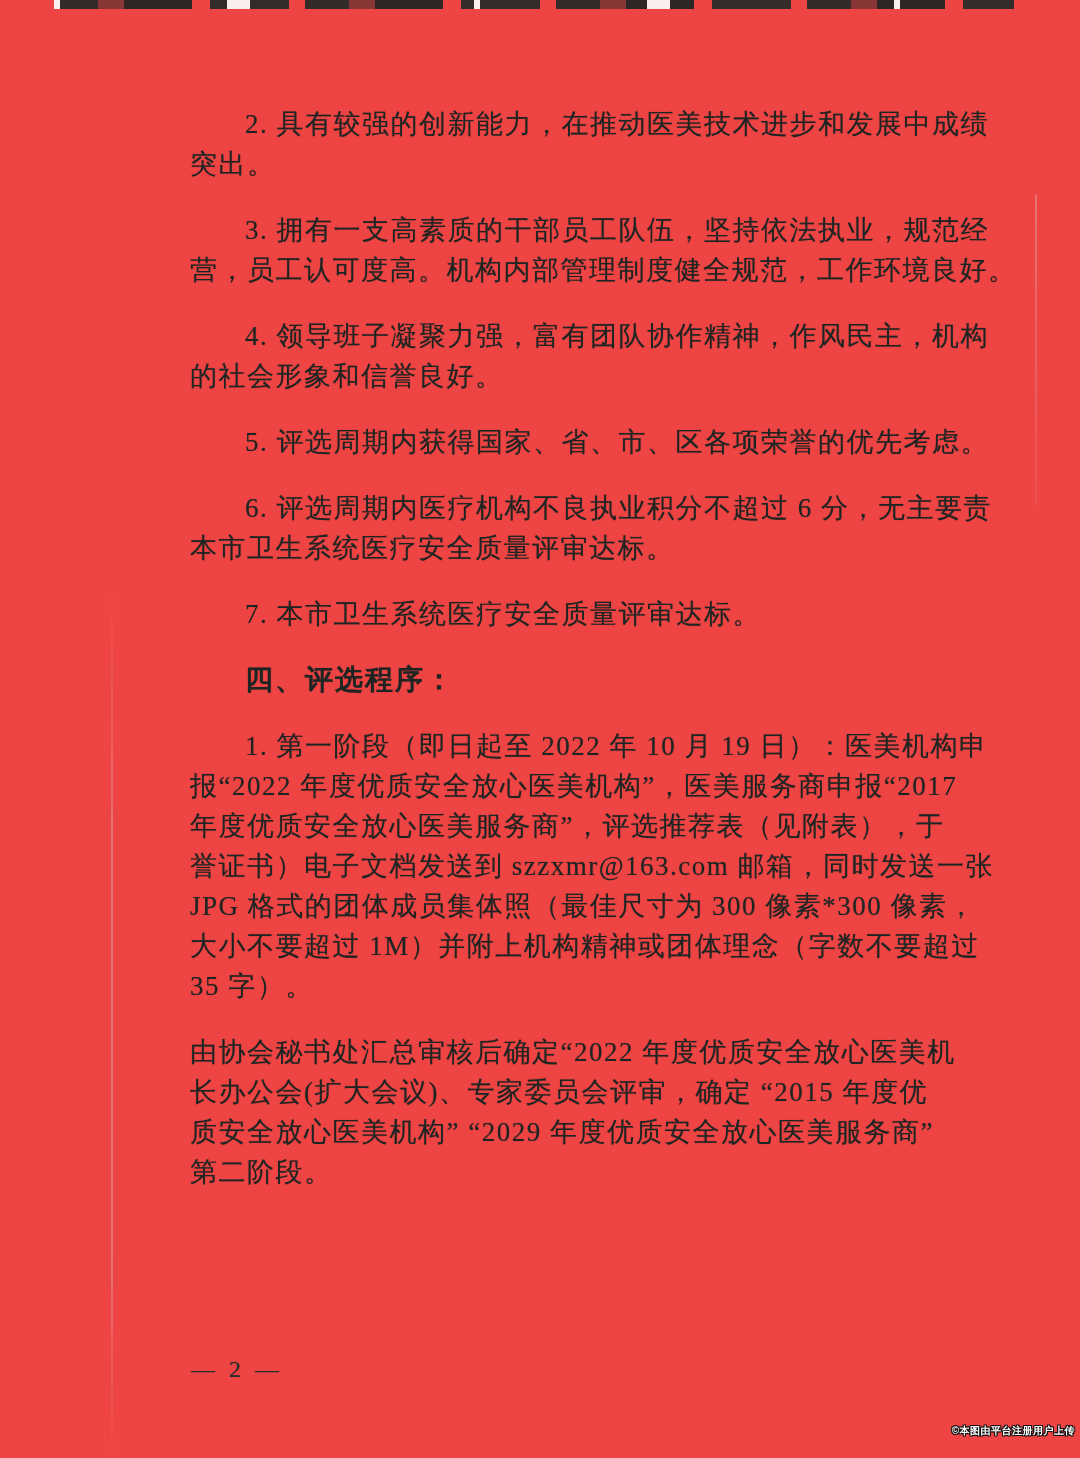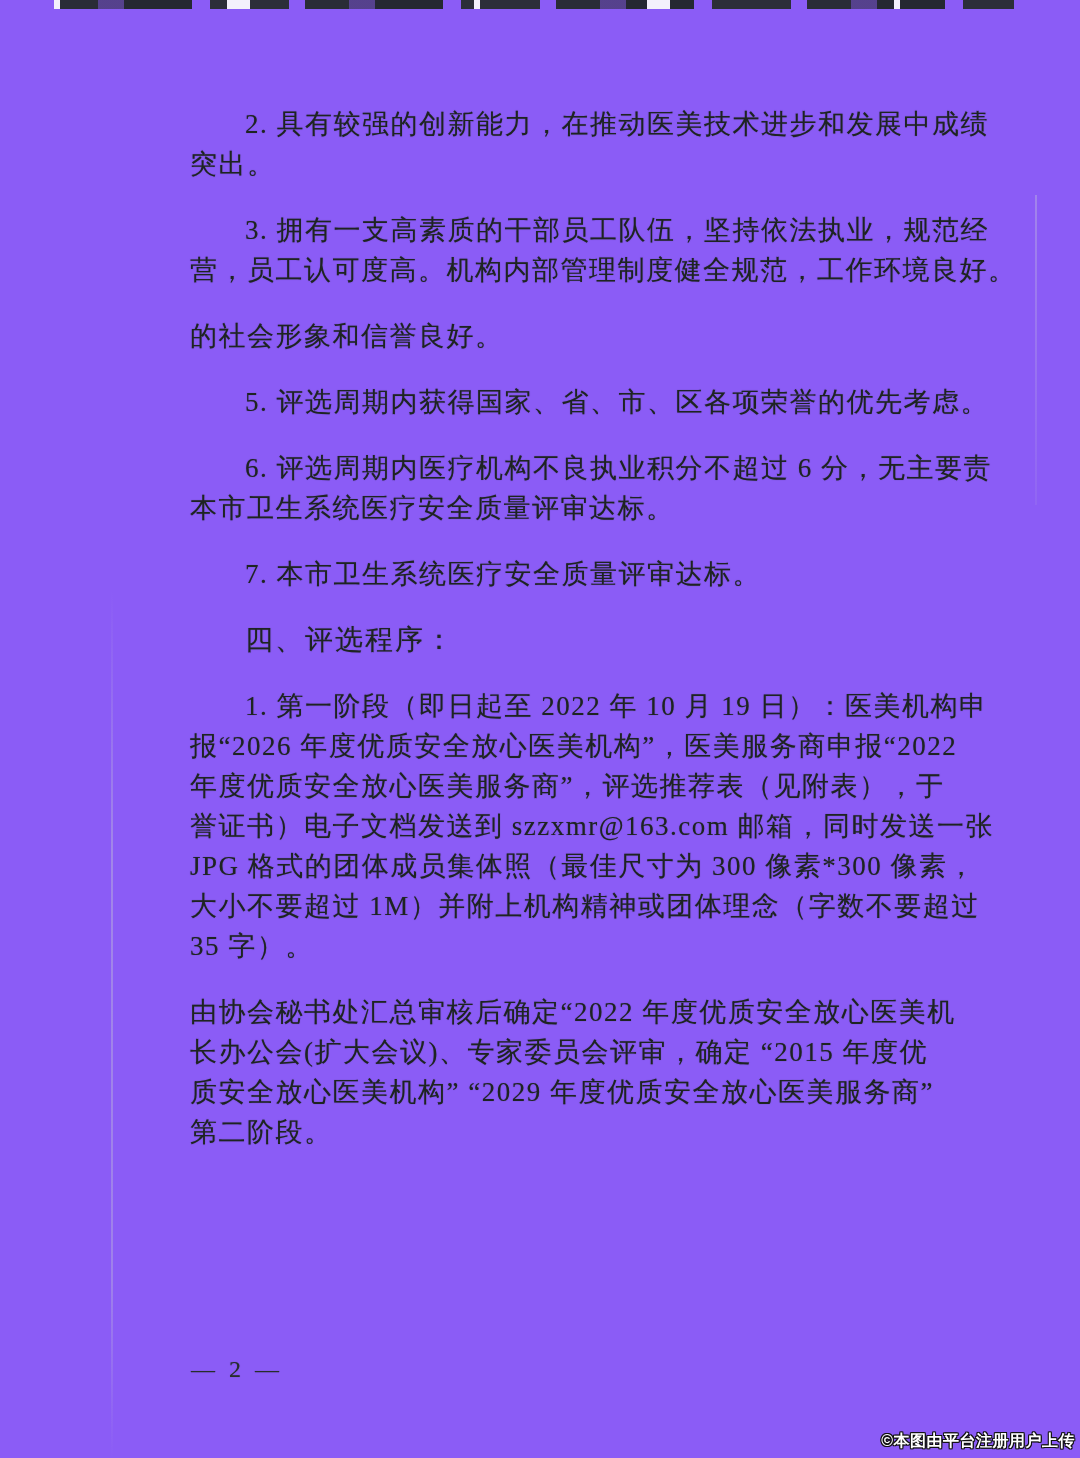--- a/index.html
+++ b/index.html
@@ -6,21 +6,21 @@
     margin: 0;
     padding: 0;
     background: #f2f4f3;
     font-family: "Liberation Serif", "DejaVu Serif", serif;
   }
   .page {
     position: relative;
     width: 1080px;
     height: 1458px;
     margin: 0 auto;
-    background: #8b5cf6;
+    background: #ef4444;
     overflow: hidden;
   }
   
   .top-strip {
     position: absolute;
     top: 0;
     left: 54px;
     width: 960px;
     height: 9px;
     background:
@@ -56,40 +56,40 @@
     text-shadow: 0 0 1px rgba(34, 40, 38, 0.5);
   }
   .para { margin-bottom: 26px; }
   .line {
     height: 40px;
     line-height: 40px;
     white-space: nowrap;
   }
   .line.first { text-indent: 55px; }
   .para.heading .line {
-    font-weight: 400;
+    font-weight: 700;
     font-size: 28px;
     letter-spacing: 2px;
   }
   .page-number {
     position: absolute;
     left: 191px;
     top: 1356px;
     font-size: 24px;
     font-weight: 500;
     letter-spacing: 4px;
     color: #272d2b;
     text-shadow: 0 0 1px rgba(34, 40, 38, 0.45);
   }
   .watermark {
     position: absolute;
     right: 5px;
-    bottom: 6px;
+    bottom: 20px;
     font-family: "Liberation Sans", "DejaVu Sans", sans-serif;
-    font-size: 16px;
+    font-size: 10px;
     font-weight: 700;
     letter-spacing: 0.5px;
     color: #ffffff;
     text-shadow:
       -1px -1px 0 #111, 1px -1px 0 #111,
       -1px 1px 0 #111, 1px 1px 0 #111,
       0 -1px 0 #111, 0 1px 0 #111,
       -1px 0 0 #111, 1px 0 0 #111;
   }
 </style>
@@ -104,38 +104,39 @@
   <div class="doc-body">
       <div class="para">
         <div class="line first">2. 具有较强的创新能力，在推动医美技术进步和发展中成绩</div>
         <div class="line">突出。</div>
       </div>
       <div class="para">
         <div class="line first">3. 拥有一支高素质的干部员工队伍，坚持依法执业，规范经</div>
         <div class="line">营，员工认可度高。机构内部管理制度健全规范，工作环境良好。</div>
       </div>
       <div class="para">
+        <div class="line first">4. 领导班子凝聚力强，富有团队协作精神，作风民主，机构</div>
         <div class="line">的社会形象和信誉良好。</div>
       </div>
       <div class="para">
         <div class="line first">5. 评选周期内获得国家、省、市、区各项荣誉的优先考虑。</div>
       </div>
       <div class="para">
         <div class="line first">6. 评选周期内医疗机构不良执业积分不超过 6 分，无主要责</div>
         <div class="line">本市卫生系统医疗安全质量评审达标。</div>
       </div>
       <div class="para">
         <div class="line first">7. 本市卫生系统医疗安全质量评审达标。</div>
       </div>
       <div class="para heading">
         <div class="line first">四、评选程序：</div>
       </div>
       <div class="para">
         <div class="line first">1. 第一阶段（即日起至 2022 年 10 月 19 日）：医美机构申</div>
-        <div class="line">报“2026 年度优质安全放心医美机构”，医美服务商申报“2022</div>
+        <div class="line">报“2022 年度优质安全放心医美机构”，医美服务商申报“2017</div>
         <div class="line">年度优质安全放心医美服务商”，评选推荐表（见附表），于</div>
         <div class="line">誉证书）电子文档发送到 szzxmr@163.com 邮箱，同时发送一张</div>
         <div class="line">JPG 格式的团体成员集体照（最佳尺寸为 300 像素*300 像素，</div>
         <div class="line">大小不要超过 1M）并附上机构精神或团体理念（字数不要超过</div>
         <div class="line">35 字）。</div>
       </div>
       <div class="para">
         <div class="line">由协会秘书处汇总审核后确定“2022 年度优质安全放心医美机</div>
         <div class="line">长办公会(扩大会议)、专家委员会评审，确定 “2015 年度优</div>
         <div class="line">质安全放心医美机构” “2029 年度优质安全放心医美服务商”</div>

